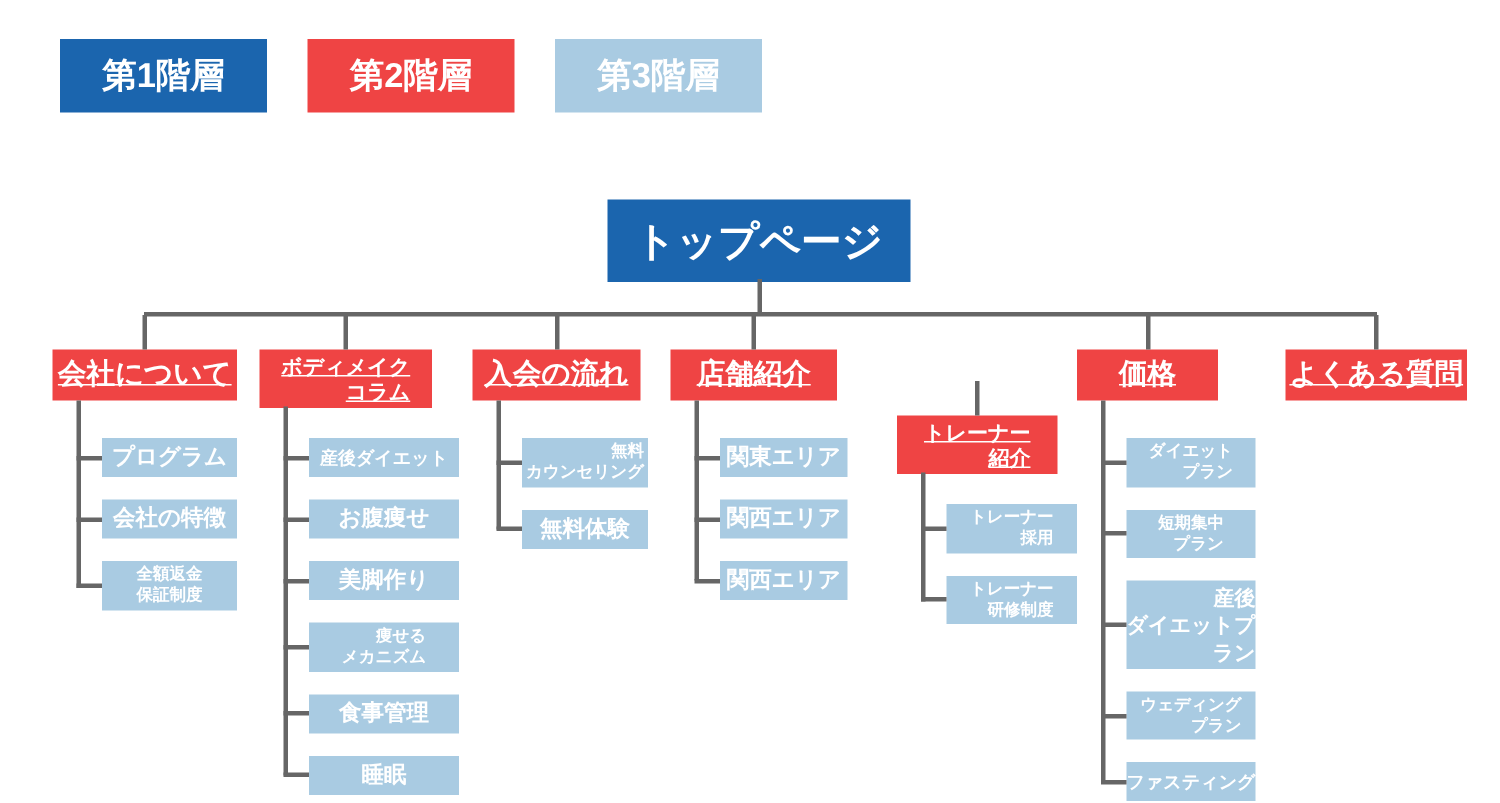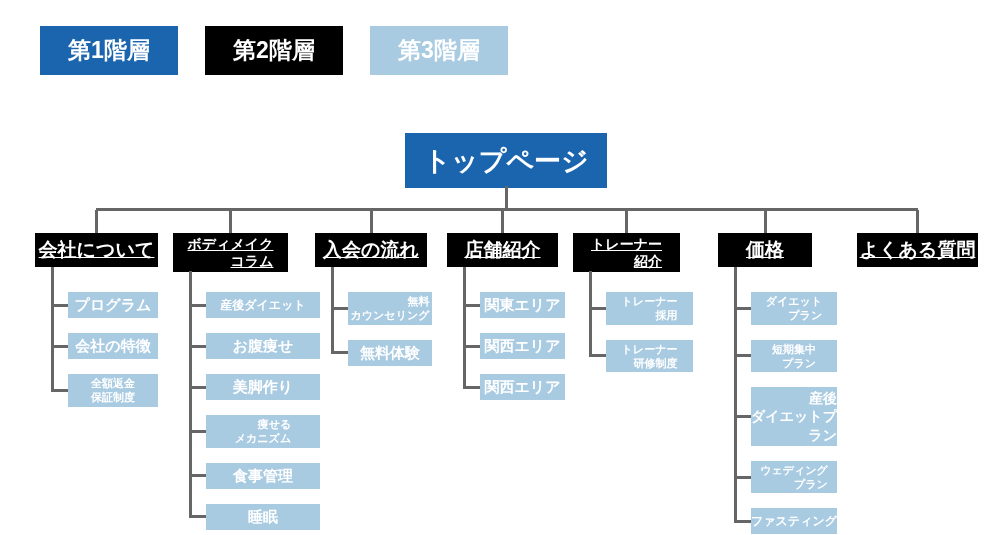--- a/index.html
+++ b/index.html
@@ -6,21 +6,21 @@
   .canvas{
     position:relative;width:1000px;height:535px;background:#ffffff;
     font-family:"Liberation Sans","DejaVu Sans",sans-serif;overflow:hidden;
   }
   .box{
     display:flex;align-items:center;justify-content:center;
     color:#ffffff;font-weight:bold;text-align:right;
     white-space:pre-line;box-sizing:border-box;
   }
   .lv1{background:#1b65ae;}
-  .lv2{background:#000000;}
+  .lv2{background:#ef4444;}
   .lv3{background:#a9cbe2;}
   .legend-box{position:absolute;top:26px;height:49px;width:138px;font-size:23px;}
   .root{position:absolute;left:405px;top:133px;width:202px;height:55px;font-size:27px;}
   .hline,.vline{position:absolute;background:#666666;}
   .col{position:absolute;top:233px;}
   .col::before{
     content:"";position:absolute;top:-23px;left:50%;margin-left:-1.5px;
     width:3px;height:23px;background:#666666;
   }
   .l2{width:100%;min-height:34px;font-size:19px;line-height:1.15;text-decoration:underline;}
@@ -38,21 +38,21 @@
   }
   .kid:last-child{margin-bottom:0;}
   .kid::before{
     content:"";position:absolute;left:-17px;top:50%;margin-top:-1.5px;
     width:17px;height:3px;background:#666666;
   }
   .kid.two{min-height:30px;font-size:11px;line-height:1.3;}
   .kid.f12{font-size:12px;}
   .kid.f10{font-size:14px;}
   .c1 .kid{width:90px;}
-  .c2 .kid{width:114px;}
+  .c2 .kid{width:100px;}
   .c3 .kid{width:84px;}
   .c4 .kid{width:85px;}
   .c5 .kid{width:87px;}
   .c6 .kid{width:86px;}
 </style>
 </head>
 <body>
 
 <div class="canvas">
 
@@ -100,21 +100,21 @@
 
   <div class="col c4" style="left:447px;width:111px;">
     <div class="box lv2 l2">店舗紹介</div>
     <div class="kids">
       <div class="box lv3 kid">関東エリア</div>
       <div class="box lv3 kid">関西エリア</div>
       <div class="box lv3 kid">関西エリア</div>
     </div>
   </div>
 
-  <div class="col c5 tallp lasttwo" style="left:573px;width:107px;">
+  <div class="col c5 tallp lasttwo" style="left:598px;width:107px;margin-top:44px;">
     <div class="box lv2 l2 two">トレーナー
 紹介</div>
     <div class="kids">
       <div class="box lv3 kid two">トレーナー
 採用</div>
       <div class="box lv3 kid two">トレーナー
 研修制度</div>
     </div>
   </div>
 

